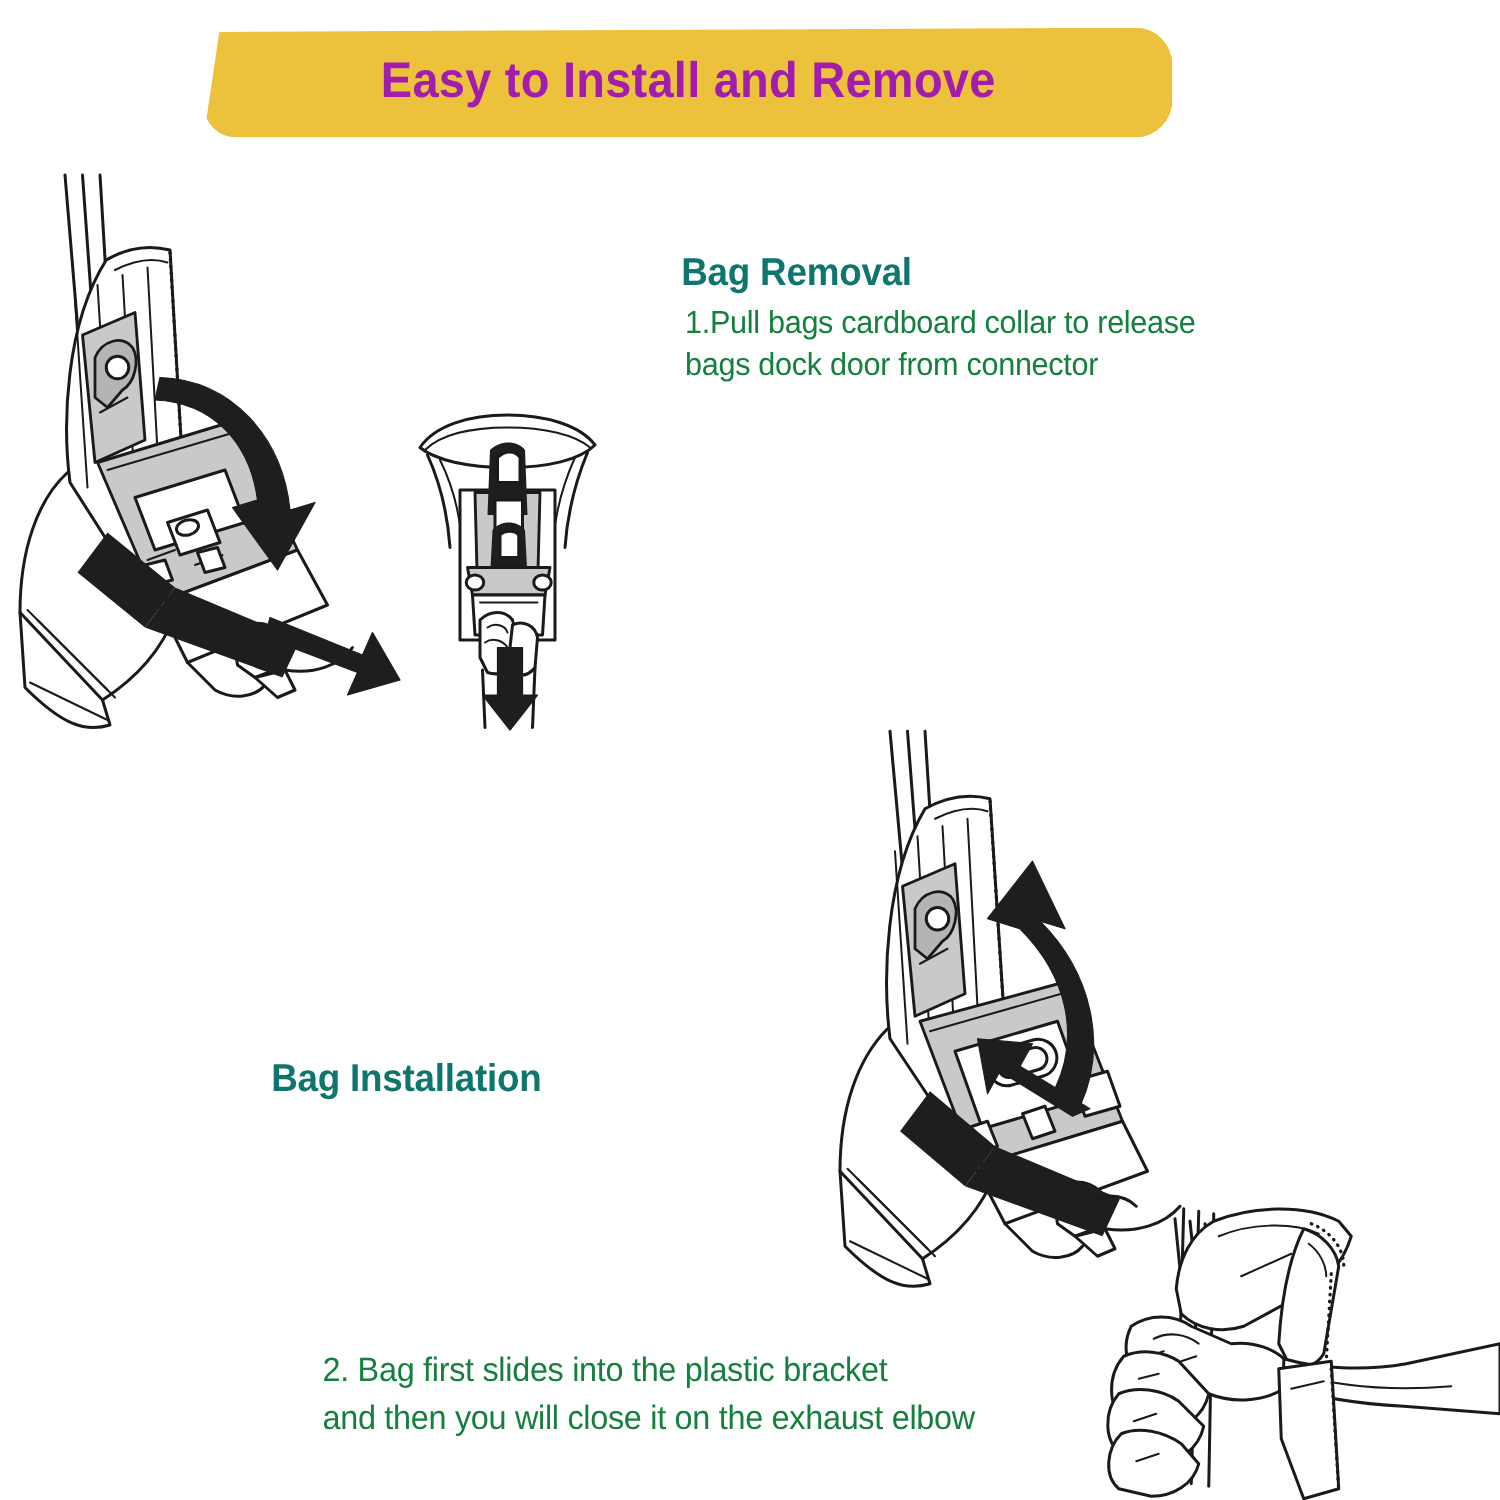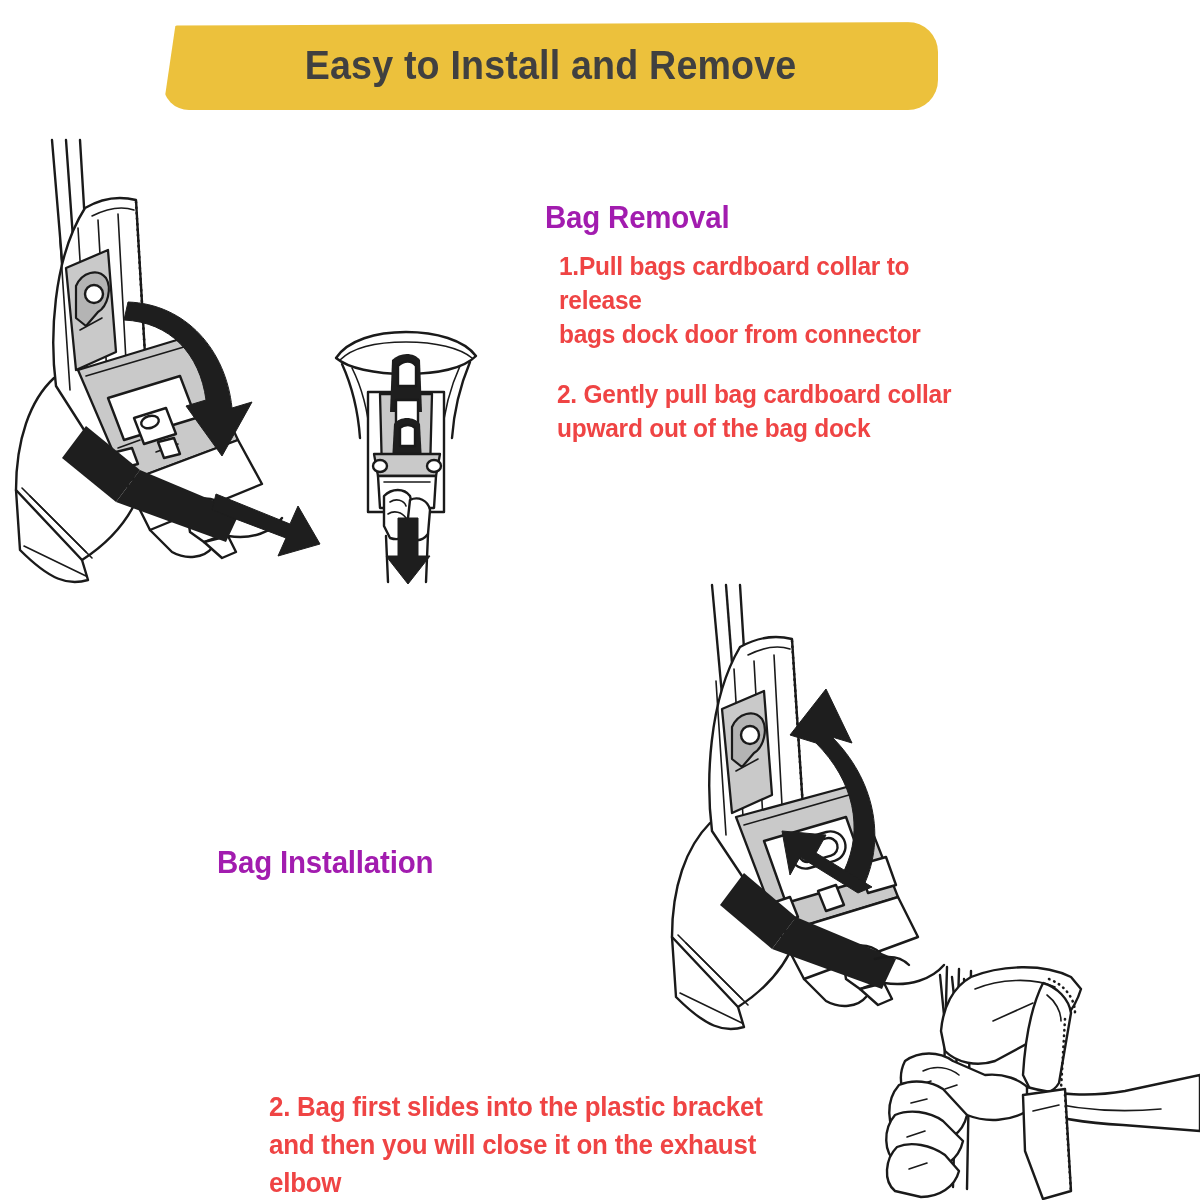--- a/index.html
+++ b/index.html
@@ -38,45 +38,44 @@
     clip-path: polygon(1.6% 4%, 100% 0%, 100% 100%, 0% 100%);
   }
   .banner-title {
     position: absolute;
     left: 0; right: 0;
     top: 50%;
     transform: translateY(-52%);
     text-align: center;
     font-size: 40px;
     font-weight: bold;
-    color: #404040;
+    color: #a21caf;
     letter-spacing: 0.2px;
     font-family: "Liberation Sans Narrow", "Liberation Sans", sans-serif;
     transform-origin: center;
   }
   .banner-title span { display: inline-block; transform: scaleX(0.94); }
 
   
   .text-block { position: absolute; }
   .heading {
     font-size: 31px;
     font-weight: bold;
-    color: #a21caf;
+    color: #0f766e;
     margin: 0 0 6px 0;
     letter-spacing: -0.2px;
   }
   .heading span { display: inline-block; transform: scaleX(0.95); transform-origin: left center; }
   .para {
     font-size: 25.5px;
     line-height: 1.33;
-    color: #ef4444;
-    margin: 14px;
+    color: #15803d;
+    margin: 3px;
     white-space: pre-line;
     letter-spacing: -0.25px;
-    font-weight: bold;
   }
   .para span { display: inline-block; transform: scaleX(0.96); transform-origin: left top; }
 
   #removal-block { left: 545px; top: 200px; width: 460px; }
   #removal-step2 { margin-top: 26px; margin-left: 12px; }
 
   #install-block { left: 213px; top: 845px; width: 430px; }
   #install-head { margin-left: 4px; }
   #install-step1 { margin-top: 2px; }
 
@@ -279,22 +278,20 @@
       <path class="fillw" d="M148 140 L190 134 L196 236 L168 244 L150 196 Z"></path>
       <path class="dots" d="M190 140 L196 238"></path>
       <path class="ln-t" d="M158 156 L184 150"></path>
     </svg>
   </div>
 
   <div class="text-block" id="removal-block">
     <p class="heading"><span>Bag Removal</span></p>
     <p class="para" id="removal-step1"><span>1.Pull bags cardboard collar to release
 bags dock door from connector</span></p>
-    <p class="para" id="removal-step2"><span>2. Gently pull bag cardboard collar
-upward out of the bag dock</span></p>
   </div>
 
   <div class="text-block" id="install-block">
     <p class="heading" id="install-head"><span>Bag Installation</span></p>
   </div>
 
   <div class="text-block" id="install-step2-block">
     <p class="para" id="install-step2"><span>2. Bag first slides into the plastic bracket
  and then you will close it on the exhaust elbow</span></p>
   </div>

